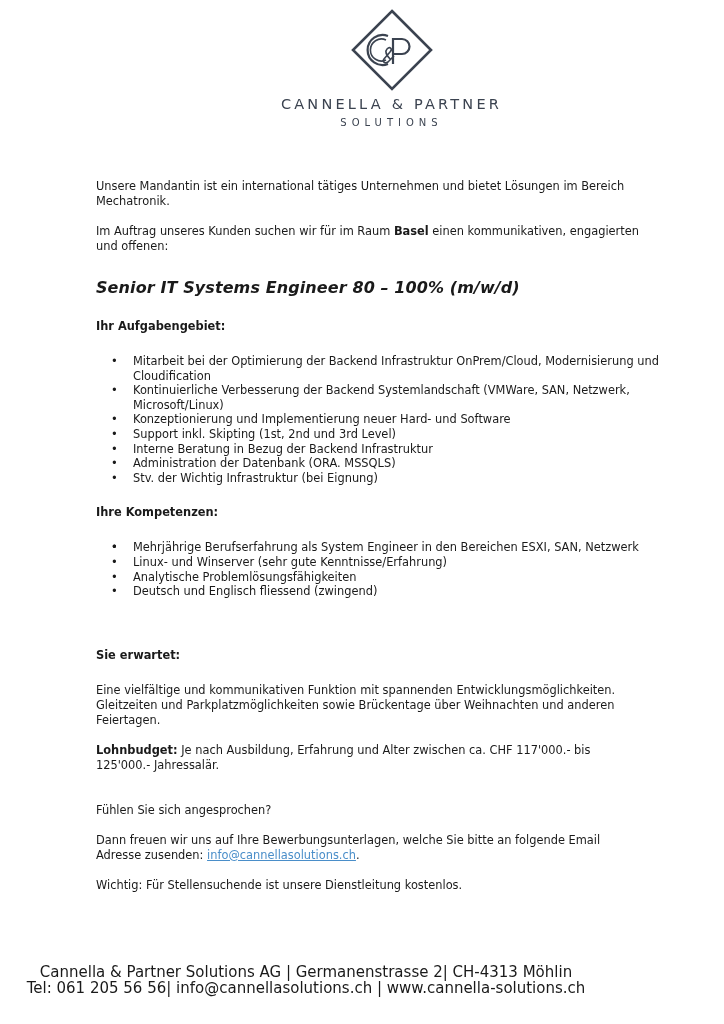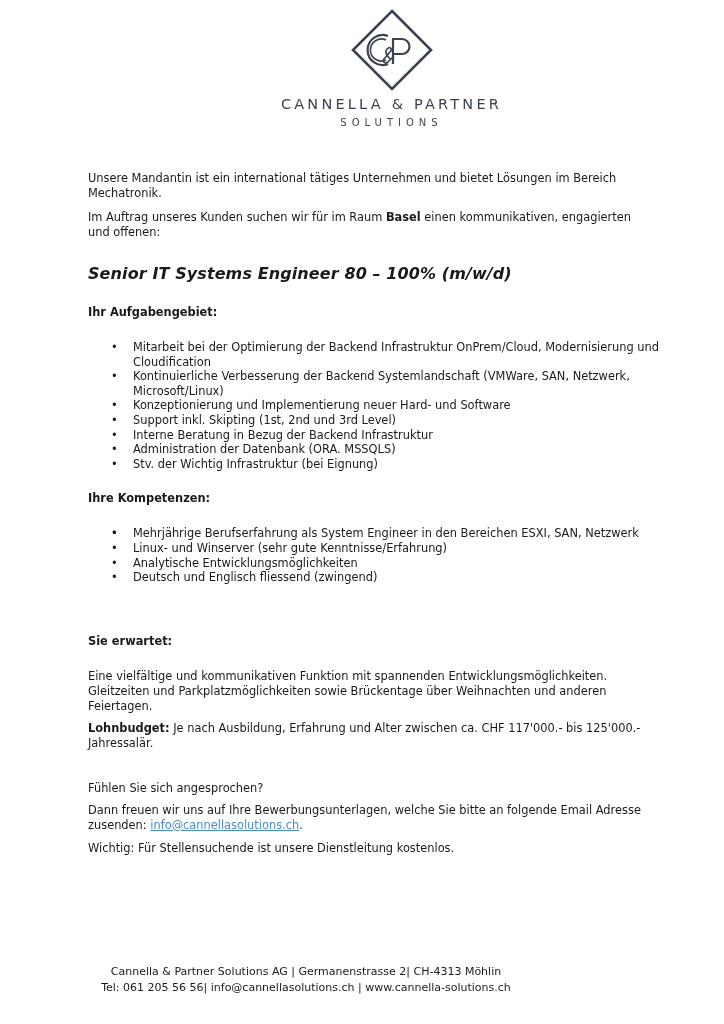--- a/index.html
+++ b/index.html
@@ -47,21 +47,21 @@
     .content {
       position: absolute;
       left: 81px;
       top: 164px;
       width: 580px;
       font-size: 11.4px;
       line-height: 15px;
       color: #1a1a1a;
     }
     .content p {
-      margin: 7px;
+      margin: 15px;
     }
     .p-intro { margin-bottom: 9px !important; }
     .job-title {
       font-size: 16px;
       font-weight: bold;
       margin-top: 26px !important;
       margin-bottom: 24px !important;
       letter-spacing: 0.1px;
       font-style: italic;
     }
@@ -93,21 +93,21 @@
     a.email-link {
       color: #4a8ec9;
       text-decoration: underline;
     }
     .footer {
       position: absolute;
       left: 0;
       top: 964px;
       width: 612px;
       text-align: center;
-      font-size: 11px;
+      font-size: 15px;
       line-height: 16px;
       color: #1a1a1a;
     }
   </style>
 </head>
 <body>
 
 <div class="logo">
   <svg class="logo-mark" viewBox="0 0 84 84">
 
@@ -139,21 +139,21 @@
     <li><span class="dot">•</span><span>Interne Beratung in Bezug der Backend Infrastruktur</span></li>
     <li><span class="dot">•</span><span>Administration der Datenbank (ORA. MSSQLS)</span></li>
     <li><span class="dot">•</span><span>Stv. der Wichtig Infrastruktur (bei Eignung)</span></li>
   </ul>
 
   <p class="section-head gap-kompetenzen">Ihre Kompetenzen:</p>
   <ul class="bullets">
     <li><span class="dot">•</span></li>
     <li><span class="dot">•</span><span>Mehrjährige Berufserfahrung als System Engineer in den Bereichen ESXI, SAN, Netzwerk</span></li>
     <li><span class="dot">•</span><span>Linux- und Winserver (sehr gute Kenntnisse/Erfahrung)</span></li>
-    <li><span class="dot">•</span><span>Analytische Entwicklungsmöglichkeiten</span></li>
+    <li><span class="dot">•</span><span>Analytische Problemlösungsfähigkeiten</span></li>
     <li><span class="dot">•</span><span>Deutsch und Englisch fliessend (zwingend)</span></li>
   </ul>
 
   <p class="section-head gap-erwartet">Sie erwartet:</p>
   <p class="gap-after-head">Eine vielfältige und kommunikativen Funktion mit spannenden Entwicklungsmöglichkeiten. Gleitzeiten und Parkplatzmöglichkeiten sowie Brückentage über Weihnachten und anderen Feiertagen.</p>
   <p><span class="bold">Lohnbudget:</span><span> Je nach Ausbildung, Erfahrung und Alter zwischen ca. CHF 117'000.- bis 125'000.- Jahressalär.</span></p>
 
   <p class="gap-fuehlen">Fühlen Sie sich angesprochen?</p>
   <p><span>Dann freuen wir uns auf Ihre Bewerbungsunterlagen, welche Sie bitte an folgende Email Adresse zusenden: </span><a class="email-link" href="info@cannellasolutions.ch">info@cannellasolutions.ch</a><span>.</span></p>
   <p class="gap-wichtig">Wichtig: Für Stellensuchende ist unsere Dienstleitung kostenlos.</p>

